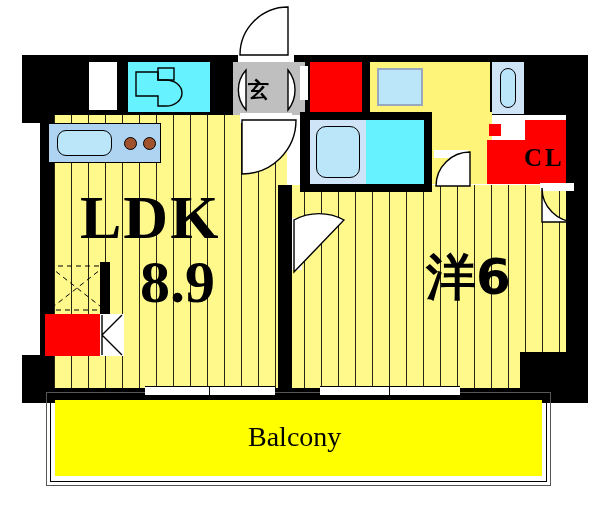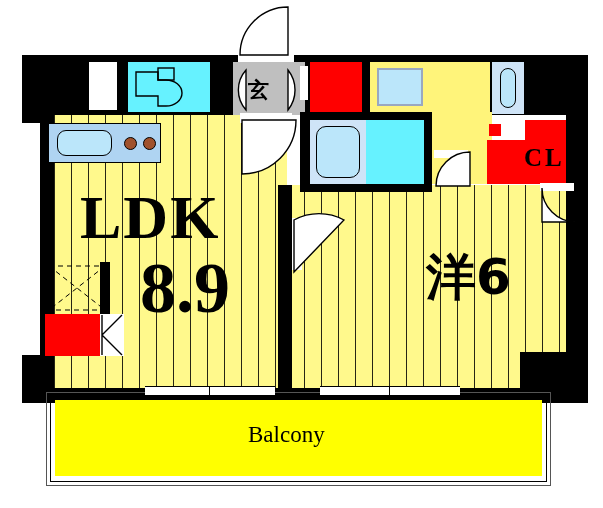--- a/index.html
+++ b/index.html
@@ -34,25 +34,25 @@
        rgba(0,0,0,0.85) 0px, rgba(0,0,0,0.85) 1px,
        rgba(0,0,0,0) 1px, rgba(0,0,0,0) 17px);
   }
 
   .thinline{border:1px solid #000;}
 
   
   .lbl{position:absolute;color:#000;font-family:"Liberation Serif", serif;
        white-space:nowrap;line-height:1;}
   #ldk-label{font-size:62px;font-weight:700;letter-spacing:2px;}
-  #ldk-size{font-size:72px;font-weight:700;}
+  #ldk-size{font-size:60px;font-weight:700;}
   #room-label{font-size:50px;font-weight:700;font-family:"DejaVu Sans", sans-serif;}
   #cl-label{font-size:25px;font-weight:700;letter-spacing:3px;}
   #entry-label{font-size:21px;font-weight:700;font-family:"DejaVu Sans", sans-serif;}
-  #balcony-label{font-size:23px;}
+  #balcony-label{font-size:28px;}
 
   .watermark{position:absolute;color:rgba(120,120,120,.16);
      font-size:40px;font-weight:700;letter-spacing:4px;
      font-family:"Liberation Sans", sans-serif;pointer-events:none;}
 
   svg{display:block;overflow:visible;}
   .sw{fill:none;stroke:#000;stroke-width:1.4;}
   .swf{fill:#ffffff;stroke:#000;stroke-width:1.4;}
 </style>
 </head>

